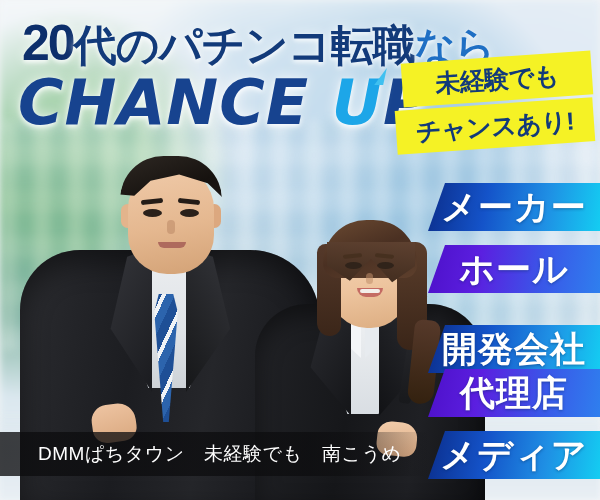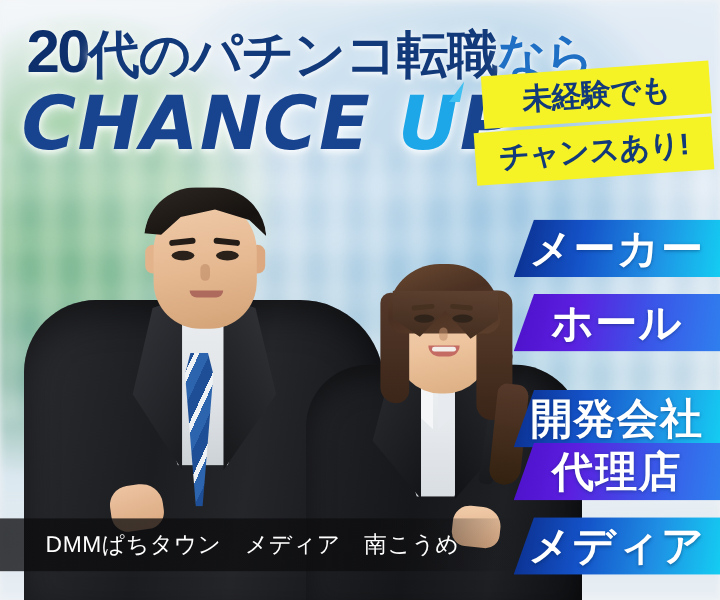--- a/index.html
+++ b/index.html
@@ -296,16 +296,16 @@
   <div class="badge badge1">未経験でも</div>
   <div class="badge badge2">チャンスあり!</div>
 
   <div class="cat blue cat1">メーカー</div>
   <div class="cat purple cat2">ホール</div>
   <div class="cat blue cat3">開発会社</div>
   <div class="cat blue cat5">メディア</div>
   <div class="cat purple cat4">代理店</div>
 
   <div class="credit">
-    <span>DMMぱちタウン　メディア　南こうめ</span>
+    <span>DMMぱちタウン　未経験でも　南こうめ</span>
   </div>
 
 </div>
 
 </body></html>

